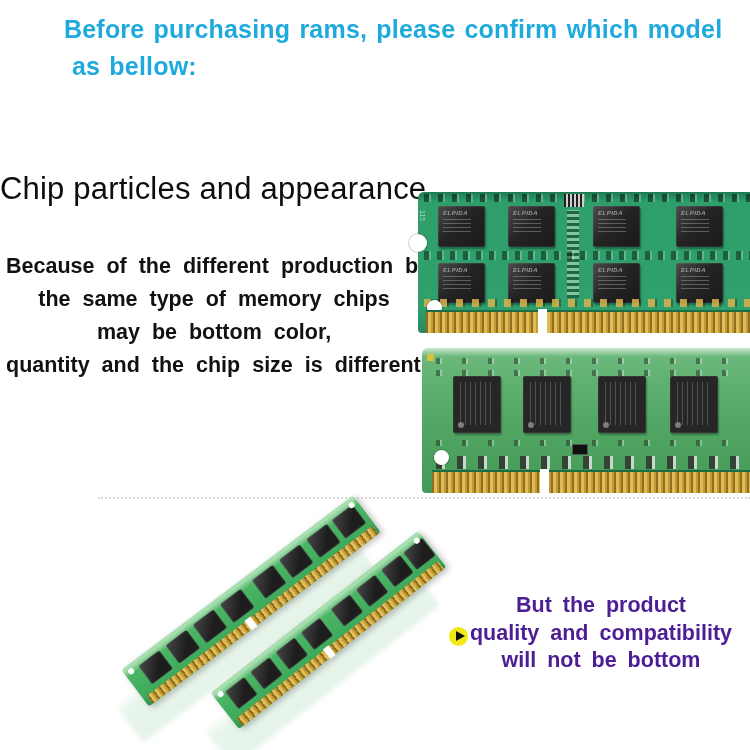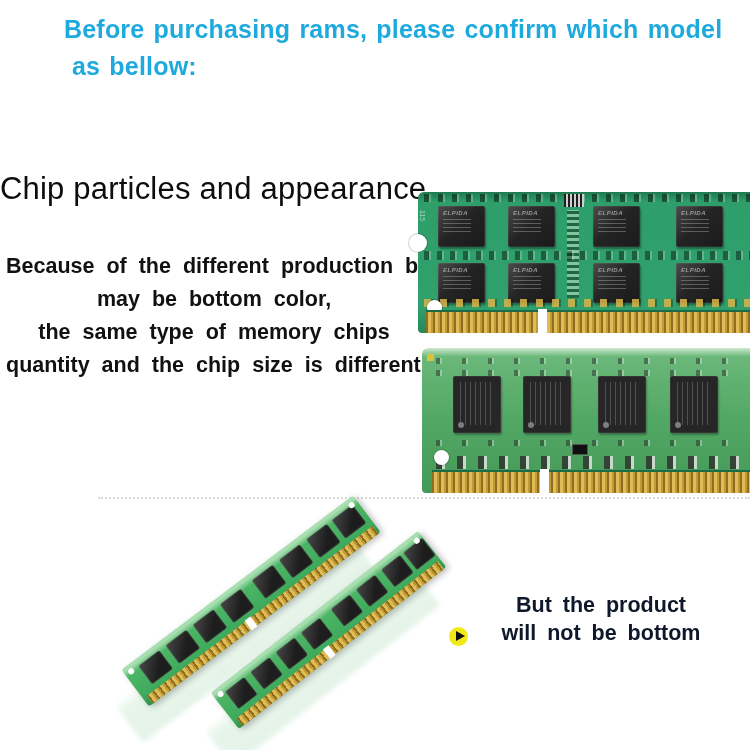--- a/index.html
+++ b/index.html
@@ -83,42 +83,42 @@
   .schip{position:absolute;border-radius:2px;background:linear-gradient(135deg,#474747,#1d1d1d 60%);
          box-shadow:inset 0 0 0 1px rgba(255,255,255,.1);}
   .stick-a .schip{top:7px;width:26px;height:23px;} .stick-b .schip{top:8px;width:24px;height:22px;}
   .ehole{position:absolute;width:6px;height:6px;border-radius:50%;background:#fff;}
   .refl{position:absolute;height:46px;border-radius:3px;opacity:.13;filter:blur(2px);
         background:linear-gradient(0deg,#a9deb1 0 3px,#4cb565 22%,#3fa95c 100%);}
   .refl-a{left:100px;top:614px;width:290px;transform:rotate(-37deg) scaleY(-1);}
   .refl-b{left:191px;top:645px;width:263px;transform:rotate(-38deg) scaleY(-1);}
 
   
-  .right-note{position:absolute;left:452px;top:592px;width:298px;text-align:center;color:#0f172a;
+  .right-note{position:absolute;left:452px;top:592px;width:298px;text-align:center;color:#4c1d95;
               font-size:21.5px;font-weight:bold;line-height:27.5px;word-spacing:5px;white-space:nowrap;}
   .play-marker{position:absolute;left:449px;top:627px;width:19px;height:19px;border-radius:50%;background:#f2ea16;}
   .play-marker .tri{position:absolute;left:7px;top:4px;width:0;height:0;
       border-left:9px solid #111;border-top:5.5px solid transparent;border-bottom:5.5px solid transparent;}
 </style>
 </head>
 <body>
 
 <div class="canvas">
 
   <div class="intro">
     <div class="l1">Before purchasing rams, please confirm which model</div>
     <div class="l3">as bellow:</div>
   </div>
 
   <div class="sec-title">Chip particles and appearance</div>
 
   <div class="left-note">
     <div>Because of the different production batch,</div>
+    <div>the same type of memory chips</div>
     <div>may be bottom color,</div>
-    <div>the same type of memory chips</div>
     <div>quantity and the chip size is different,</div>
   </div>
 
   <div class="sodimm-a">
     <div class="edge-top"></div>
     <div class="silk">115</div>
     <div class="mm-block"></div>
     <div class="mid-col"></div>
     <div class="mid-strip"></div>
 
@@ -227,16 +227,17 @@
       <div class="ehole" style="left:4px;top:4px;"></div>
       <div class="ehole" style="right:4px;top:4px;"></div>
     </div>
   </div>
 
   <div class="play-marker">
     <div class="tri"></div>
   </div>
   <div class="right-note">
     <div>But the product</div>
+    <div>quality and compatibility</div>
     <div>will not be bottom</div>
   </div>
 
 </div>
 
 </body></html>

